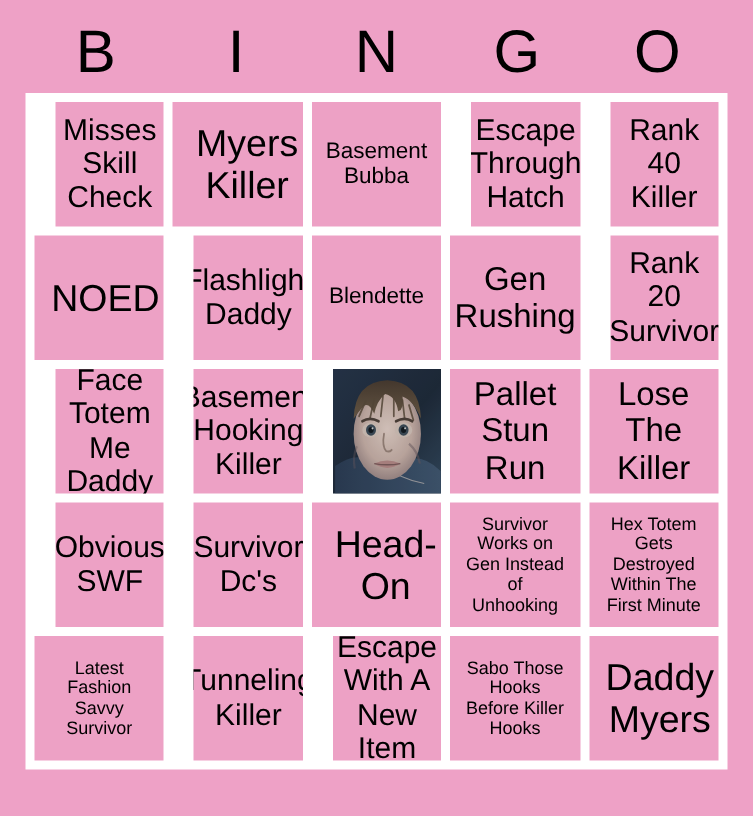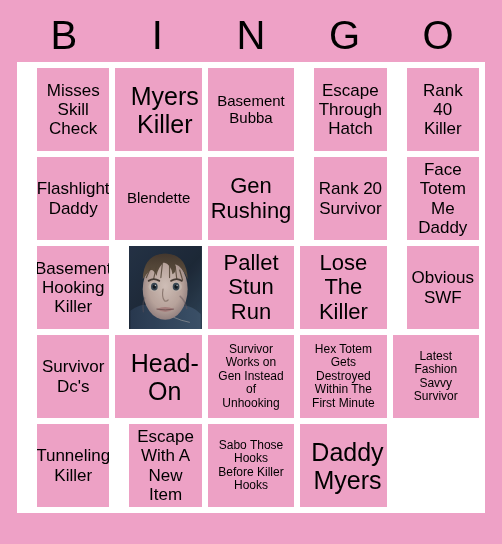--- a/index.html
+++ b/index.html
@@ -66,21 +66,21 @@
     overflow: hidden;
     box-sizing: border-box;
     padding: 2px 3px;
     line-height: 1.12;
     font-family: "Liberation Sans", sans-serif;
     white-space: pre-line;
   }
   
   .fs-xl   { font-size: 25px; justify-content: flex-end; }
   .fs-lg   { font-size: 22px; }
-  .fs-md   { font-size: 17px; margin-left: 14px; }
+  .fs-md   { font-size: 20px; margin-left: 14px; }
   .fs-sm   { font-size: 15px; }
   .fs-xs   { font-size: 12px; }
 
   
   .cell.image-cell {
     padding: 0;
     background: #2d3a4d;
     position: relative;
   }
   .free-image {
@@ -109,20 +109,21 @@
       <div class="cell fs-xl"><span>Myers
 Killer</span></div>
       <div class="cell fs-sm"><span>Basement
 Bubba</span></div>
       <div class="cell fs-md"><span>Escape
 Through
 Hatch</span></div>
       <div class="cell fs-md"><span>Rank
 40
 Killer</span></div>
+      <div class="cell fs-xl"><span>NOED</span></div>
       <div class="cell fs-md"><span>Flashlight
 Daddy</span></div>
       <div class="cell fs-sm"><span>Blendette</span></div>
       <div class="cell fs-lg"><span>Gen
 Rushing</span></div>
       <div class="cell fs-md"><span>Rank 20
 Survivor</span></div>
       <div class="cell fs-md"><span>Face
 Totem Me
 Daddy</span></div>

